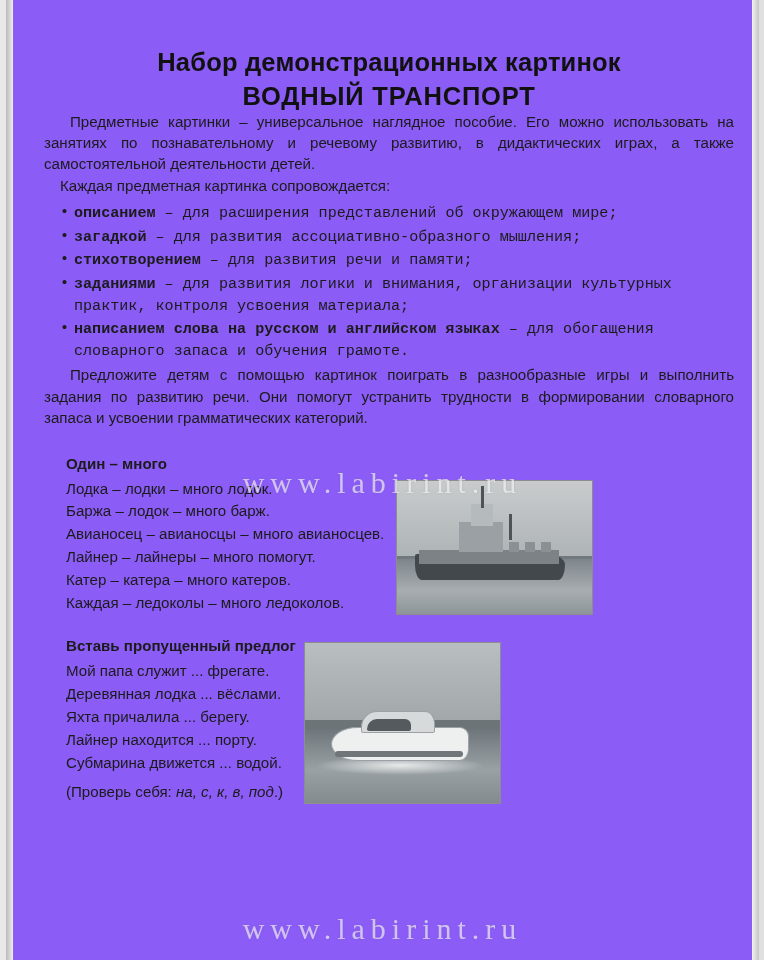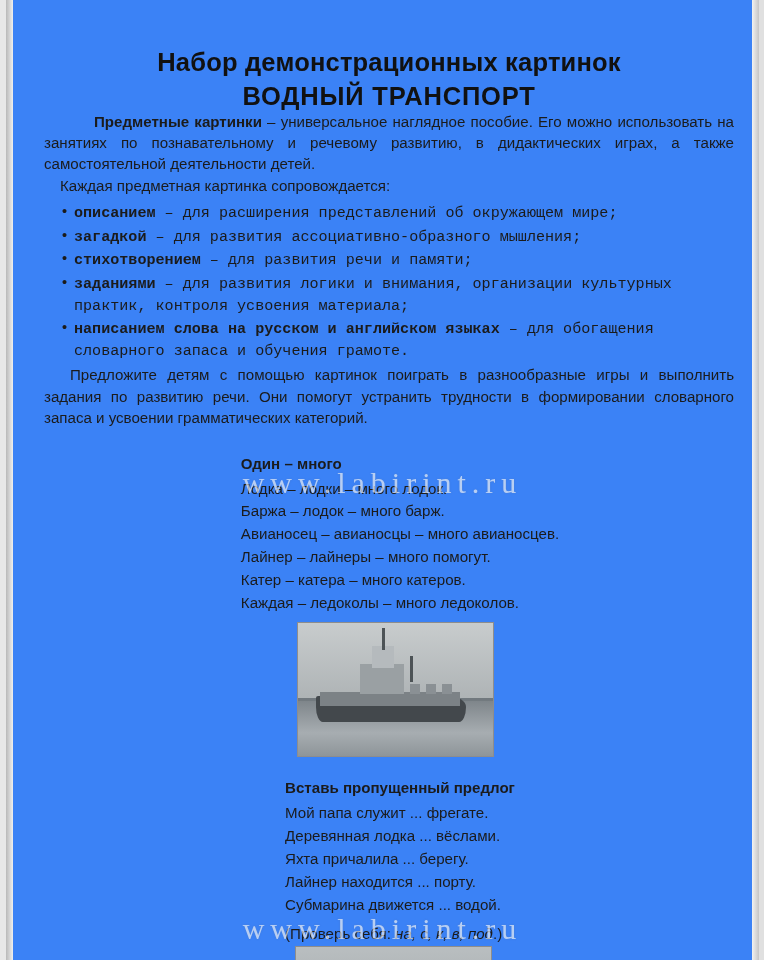--- a/index.html
+++ b/index.html
@@ -13,21 +13,21 @@
     font-family: "Liberation Sans", sans-serif;
     color: #1b1b1b;
     position: relative;
     overflow: hidden;
   }
   .page {
     position: absolute;
     left: 0; top: 0;
     width: 764px;
     height: 960px;
-    background: #3b82f6;
+    background: #8b5cf6;
     box-sizing: border-box;
     border-left: 6px solid #e8e8e8;
     border-right: 5px solid #e0e0e0;
   }
   .edge-left {
     position: absolute;
     left: 0; top: 0;
     width: 7px; height: 960px;
     background: linear-gradient(to right, #b9b9b9, #efefef);
   }
@@ -67,21 +67,21 @@
     margin: 0;
     font-size: 15.1px;
     line-height: 1.42;
     text-align: justify;
     color: #1b1b1b;
   }
   .p-intro {
     margin-top: 22px;
     text-indent: 26px;
   }
-  .p-intro b { font-weight: bold; margin-left: 24px; }
+  .p-intro b { font-weight: normal; }
   .p-each {
     margin-top: 19px;
     text-indent: 16px;
   }
   ul.bullets {
     list-style: none;
     margin: 7px 0 0 0;
     padding: 0 0 0 16px;
   }
   ul.bullets li {
@@ -115,22 +115,21 @@
   }
   .sec-lines {
     margin: 0 0 0 22px;
   }
   .sec-lines div {
     font-size: 15.1px;
     line-height: 1.52;
   }
   .row {
     display: flex;
-    align-items: center;
-    flex-direction: column;
+    align-items: flex-end;
   }
   .col-text { flex: 0 0 auto; }
   .photo {
     flex: 0 0 auto;
     border: 1px solid #8d8d8d;
     background: #8e9498;
     position: relative;
     overflow: hidden;
   }
   .photo-1 {

